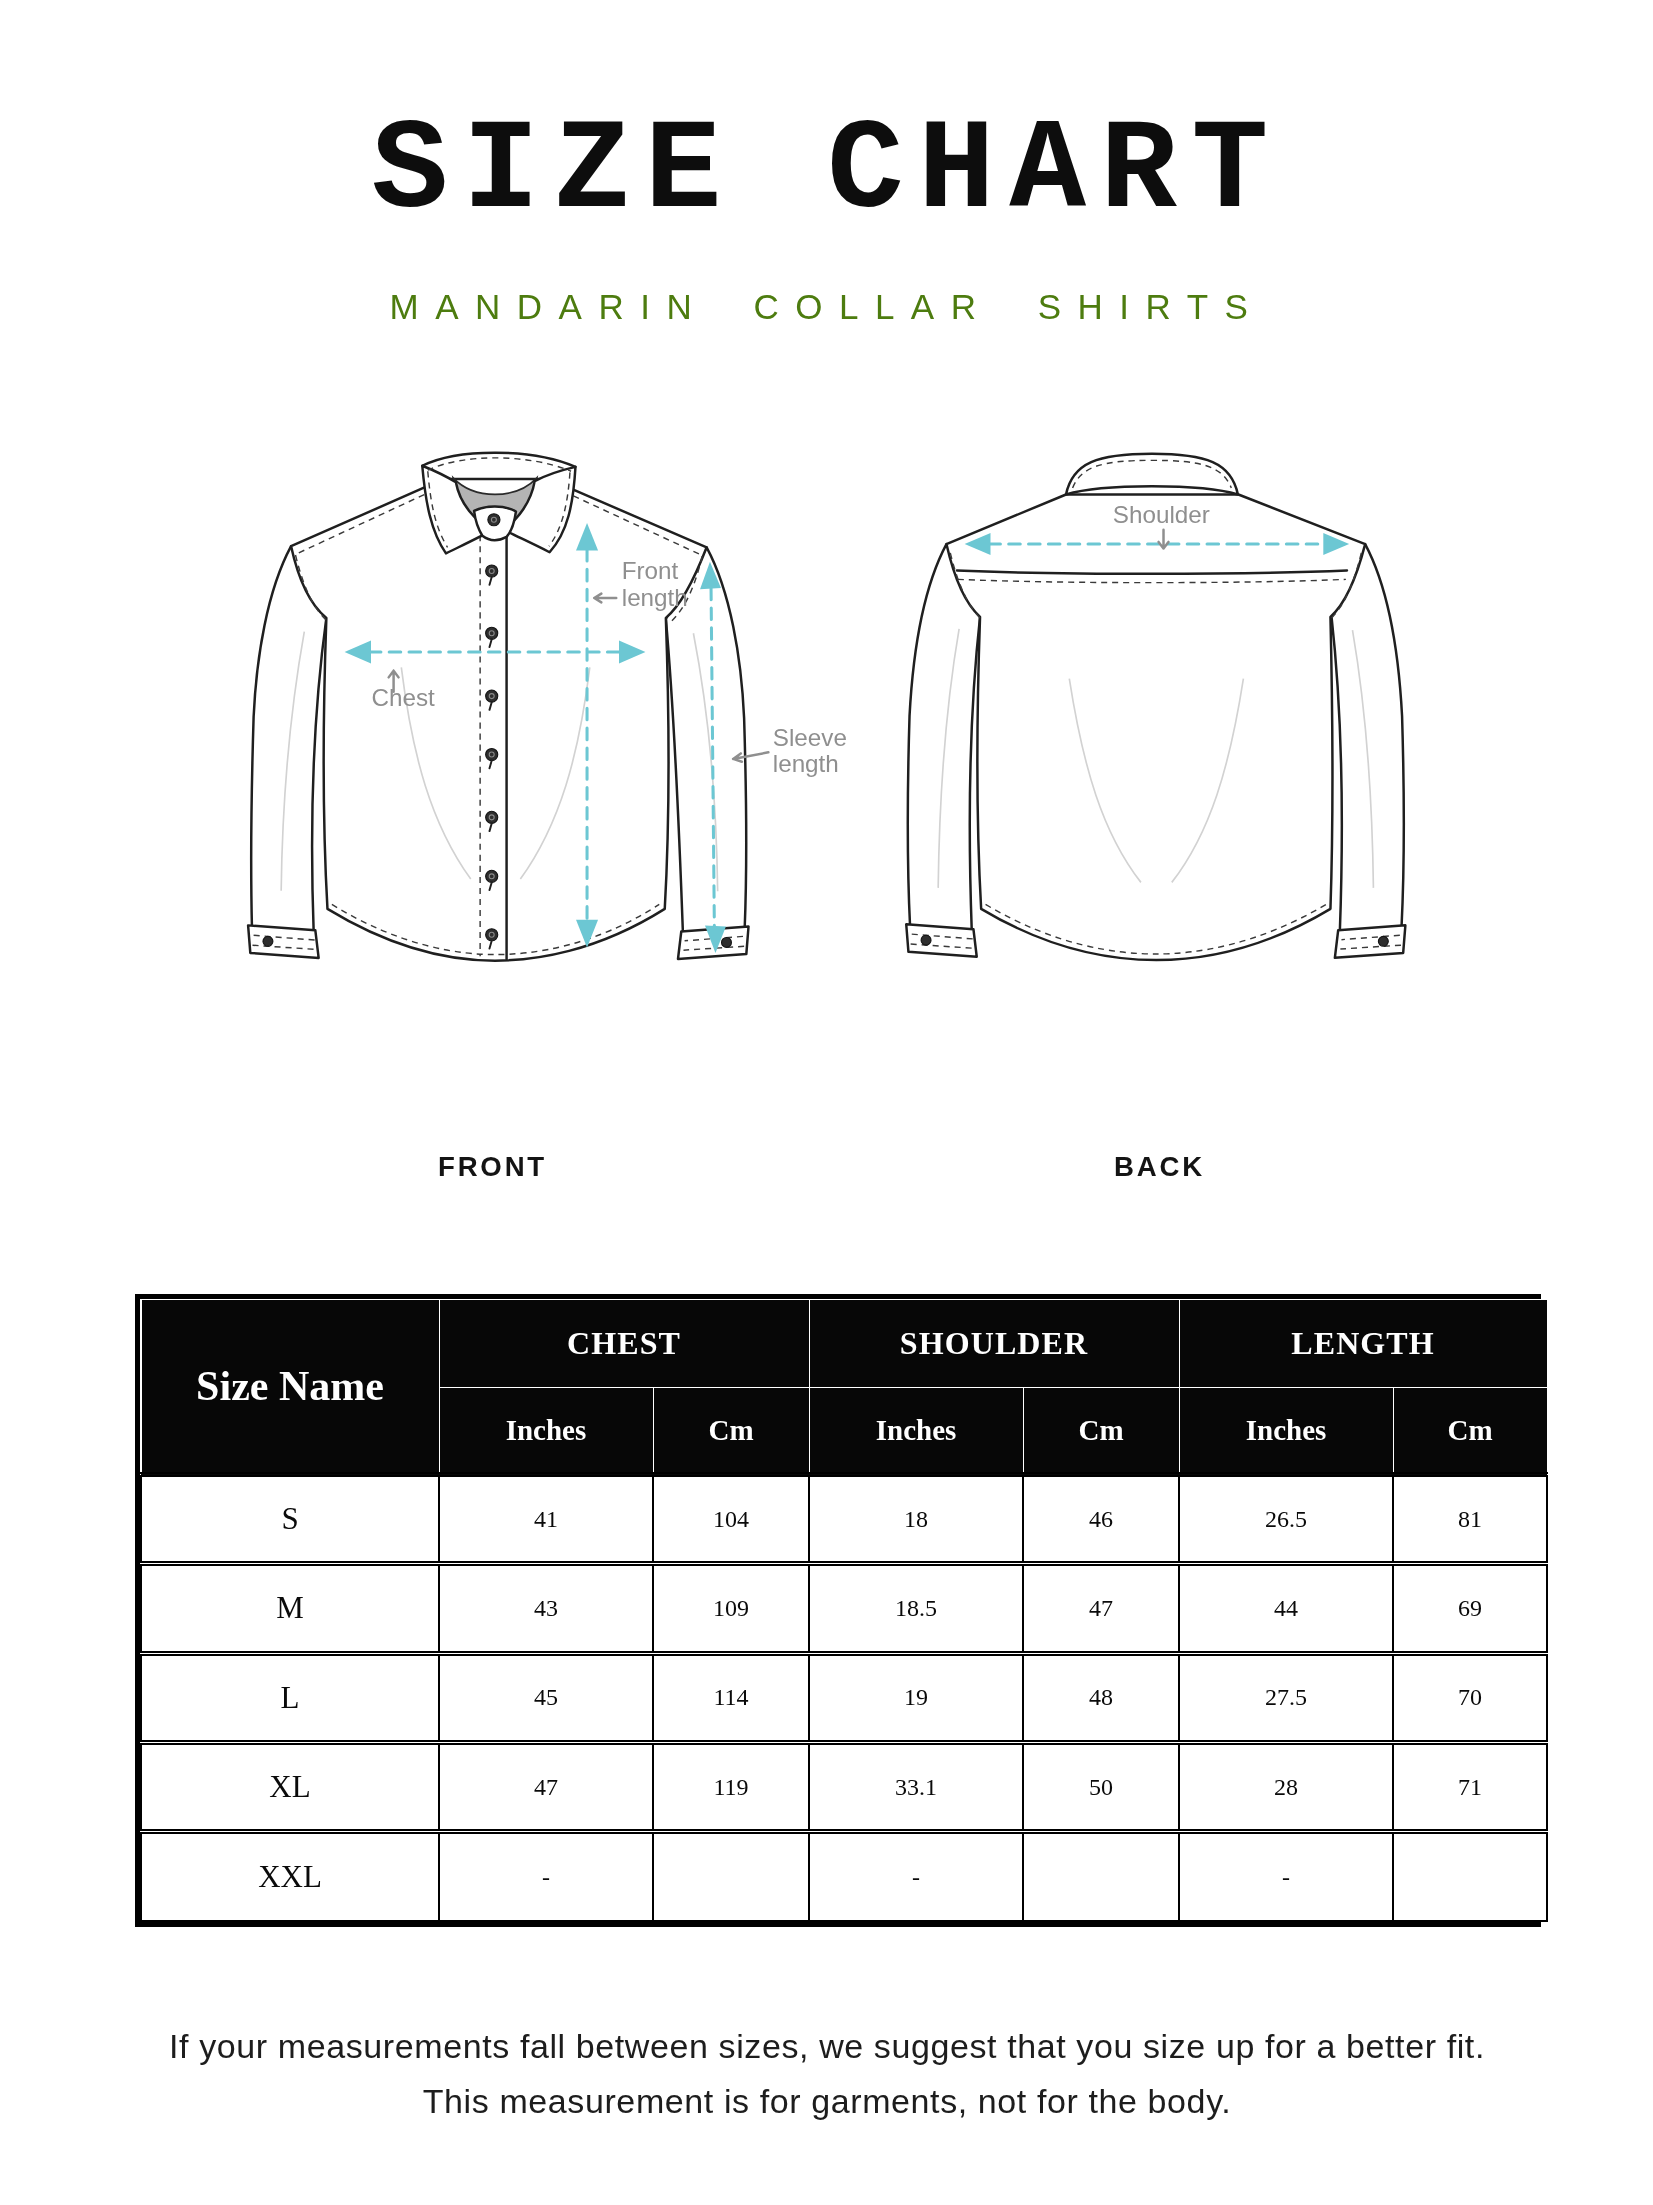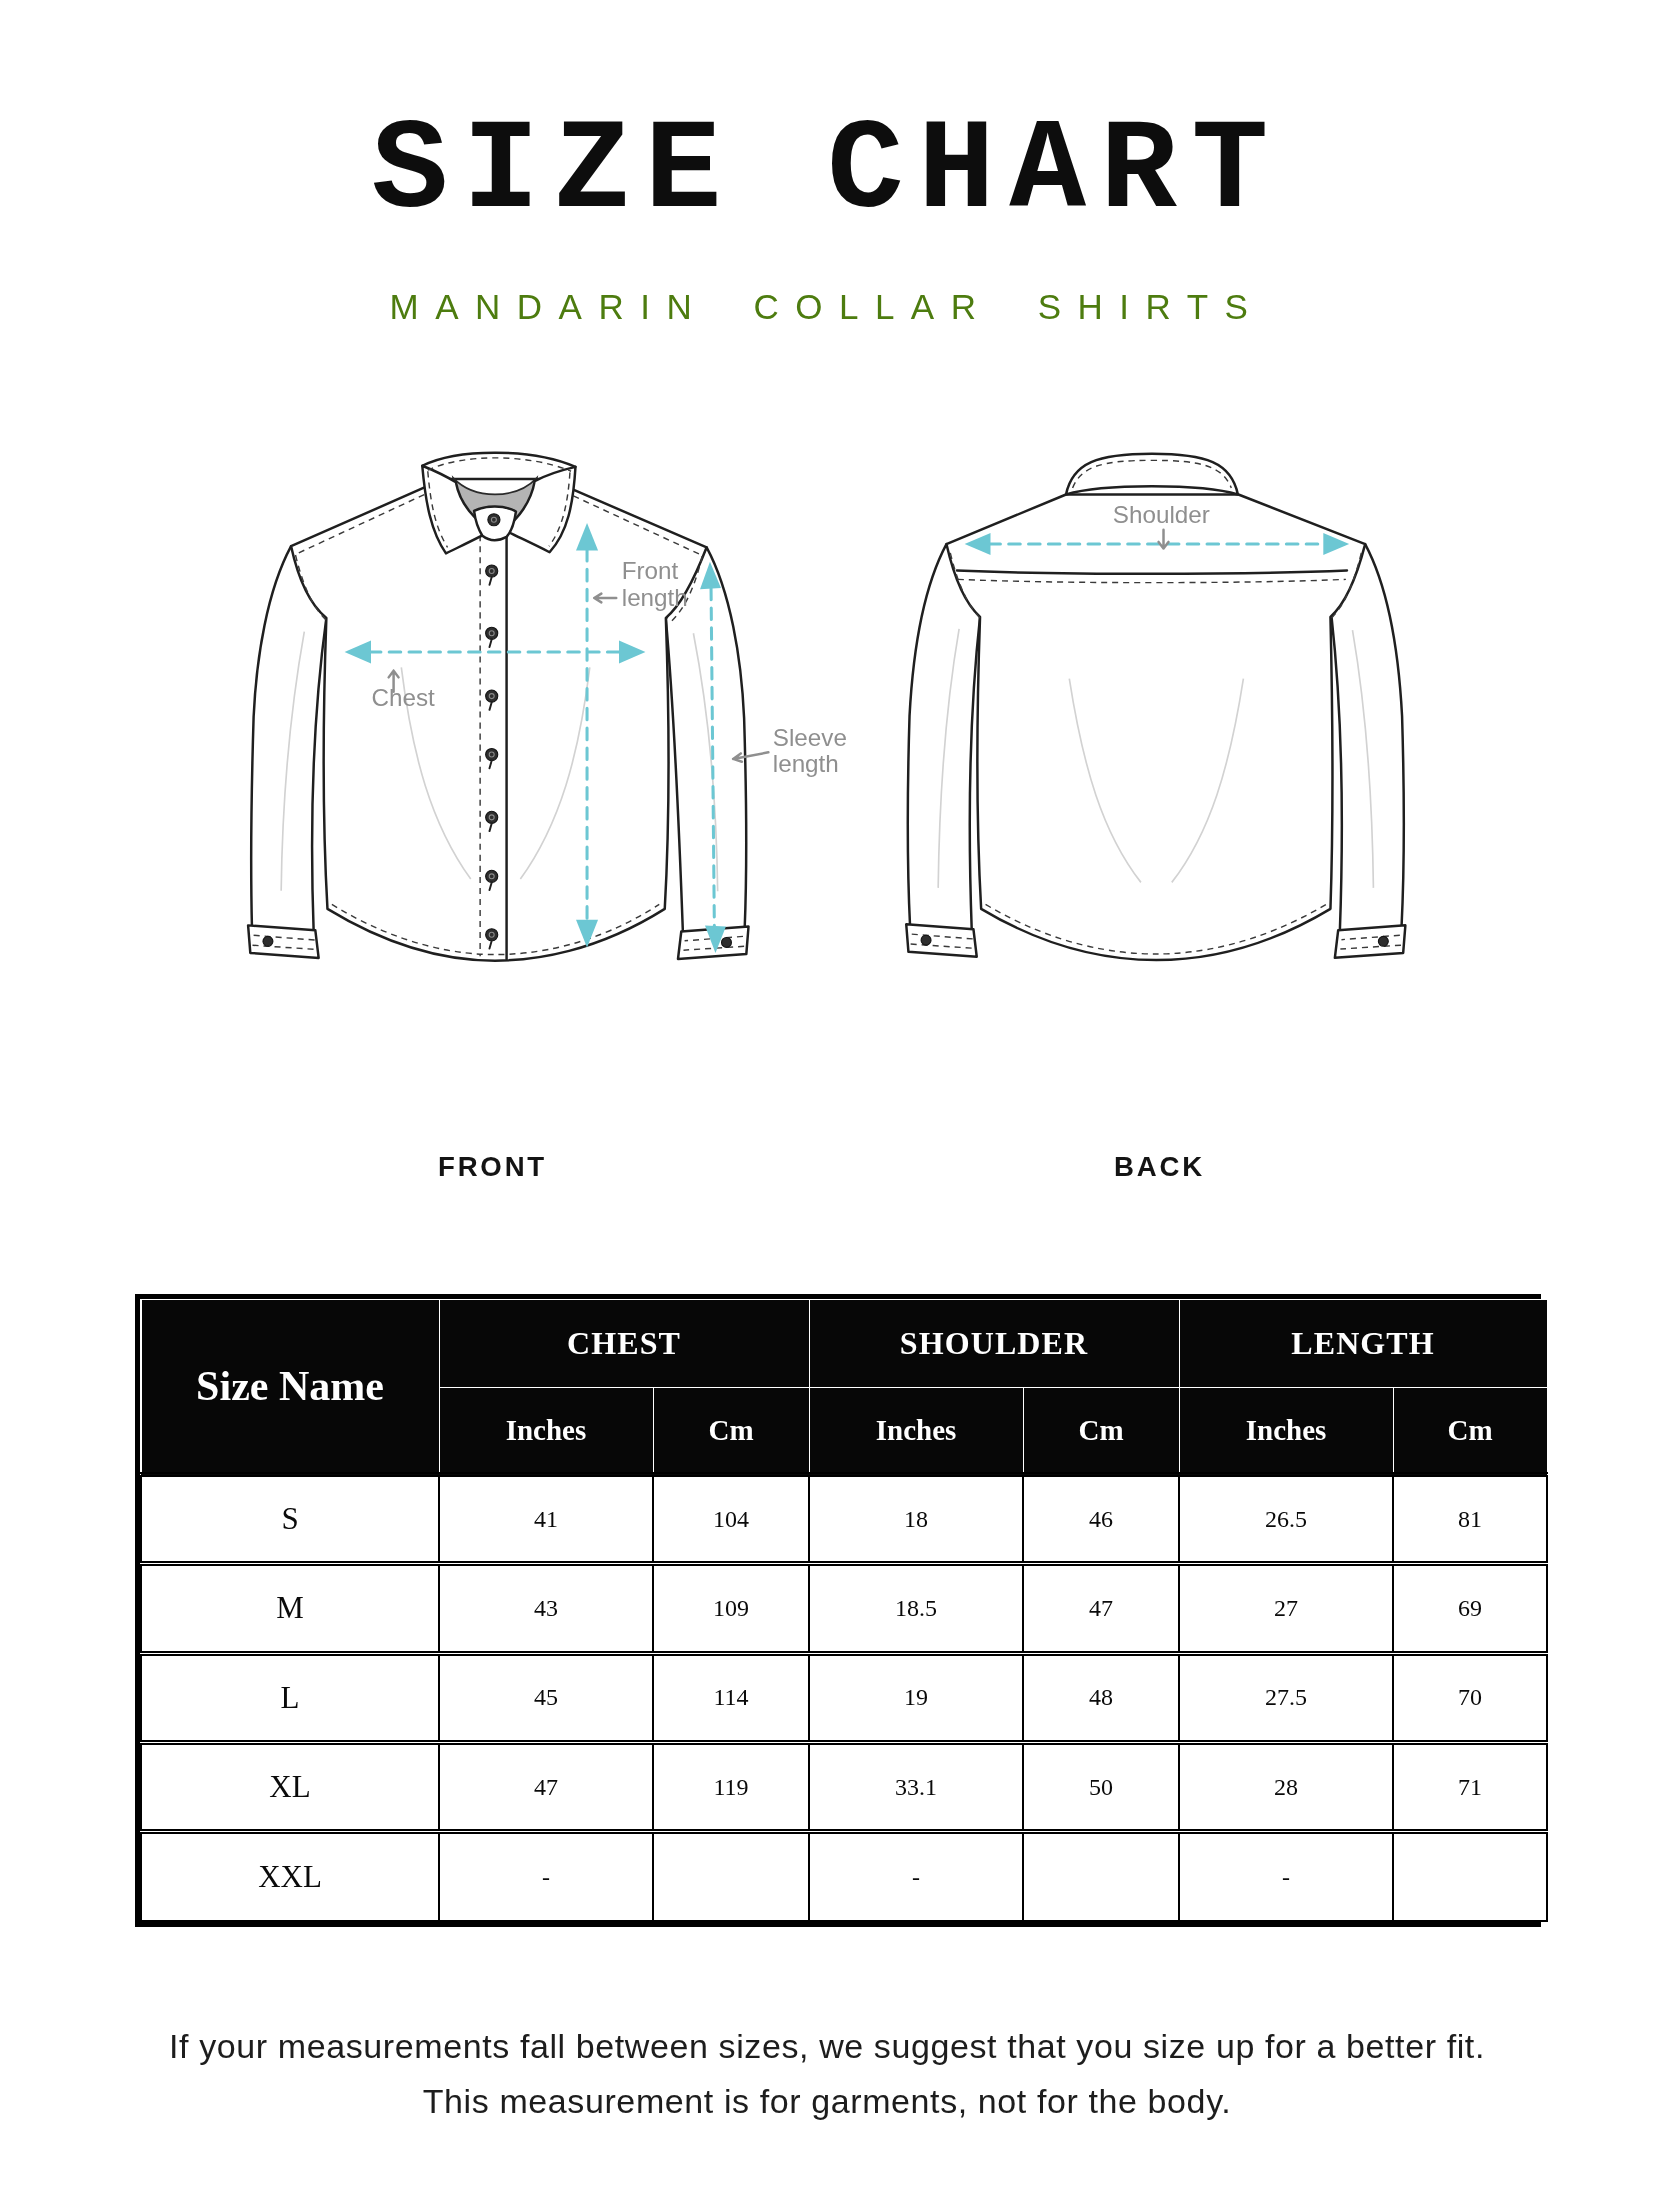--- a/index.html
+++ b/index.html
@@ -217,21 +217,21 @@
           <td>46</td>
           <td>26.5</td>
           <td>81</td>
         </tr>
         <tr>
           <td class="size-cell">M</td>
           <td>43</td>
           <td>109</td>
           <td>18.5</td>
           <td>47</td>
-          <td>27</td>
+          <td>44</td>
           <td>69</td>
         </tr>
         <tr>
           <td class="size-cell">L</td>
           <td>45</td>
           <td>114</td>
           <td>19</td>
           <td>48</td>
           <td>27.5</td>
           <td>70</td>

